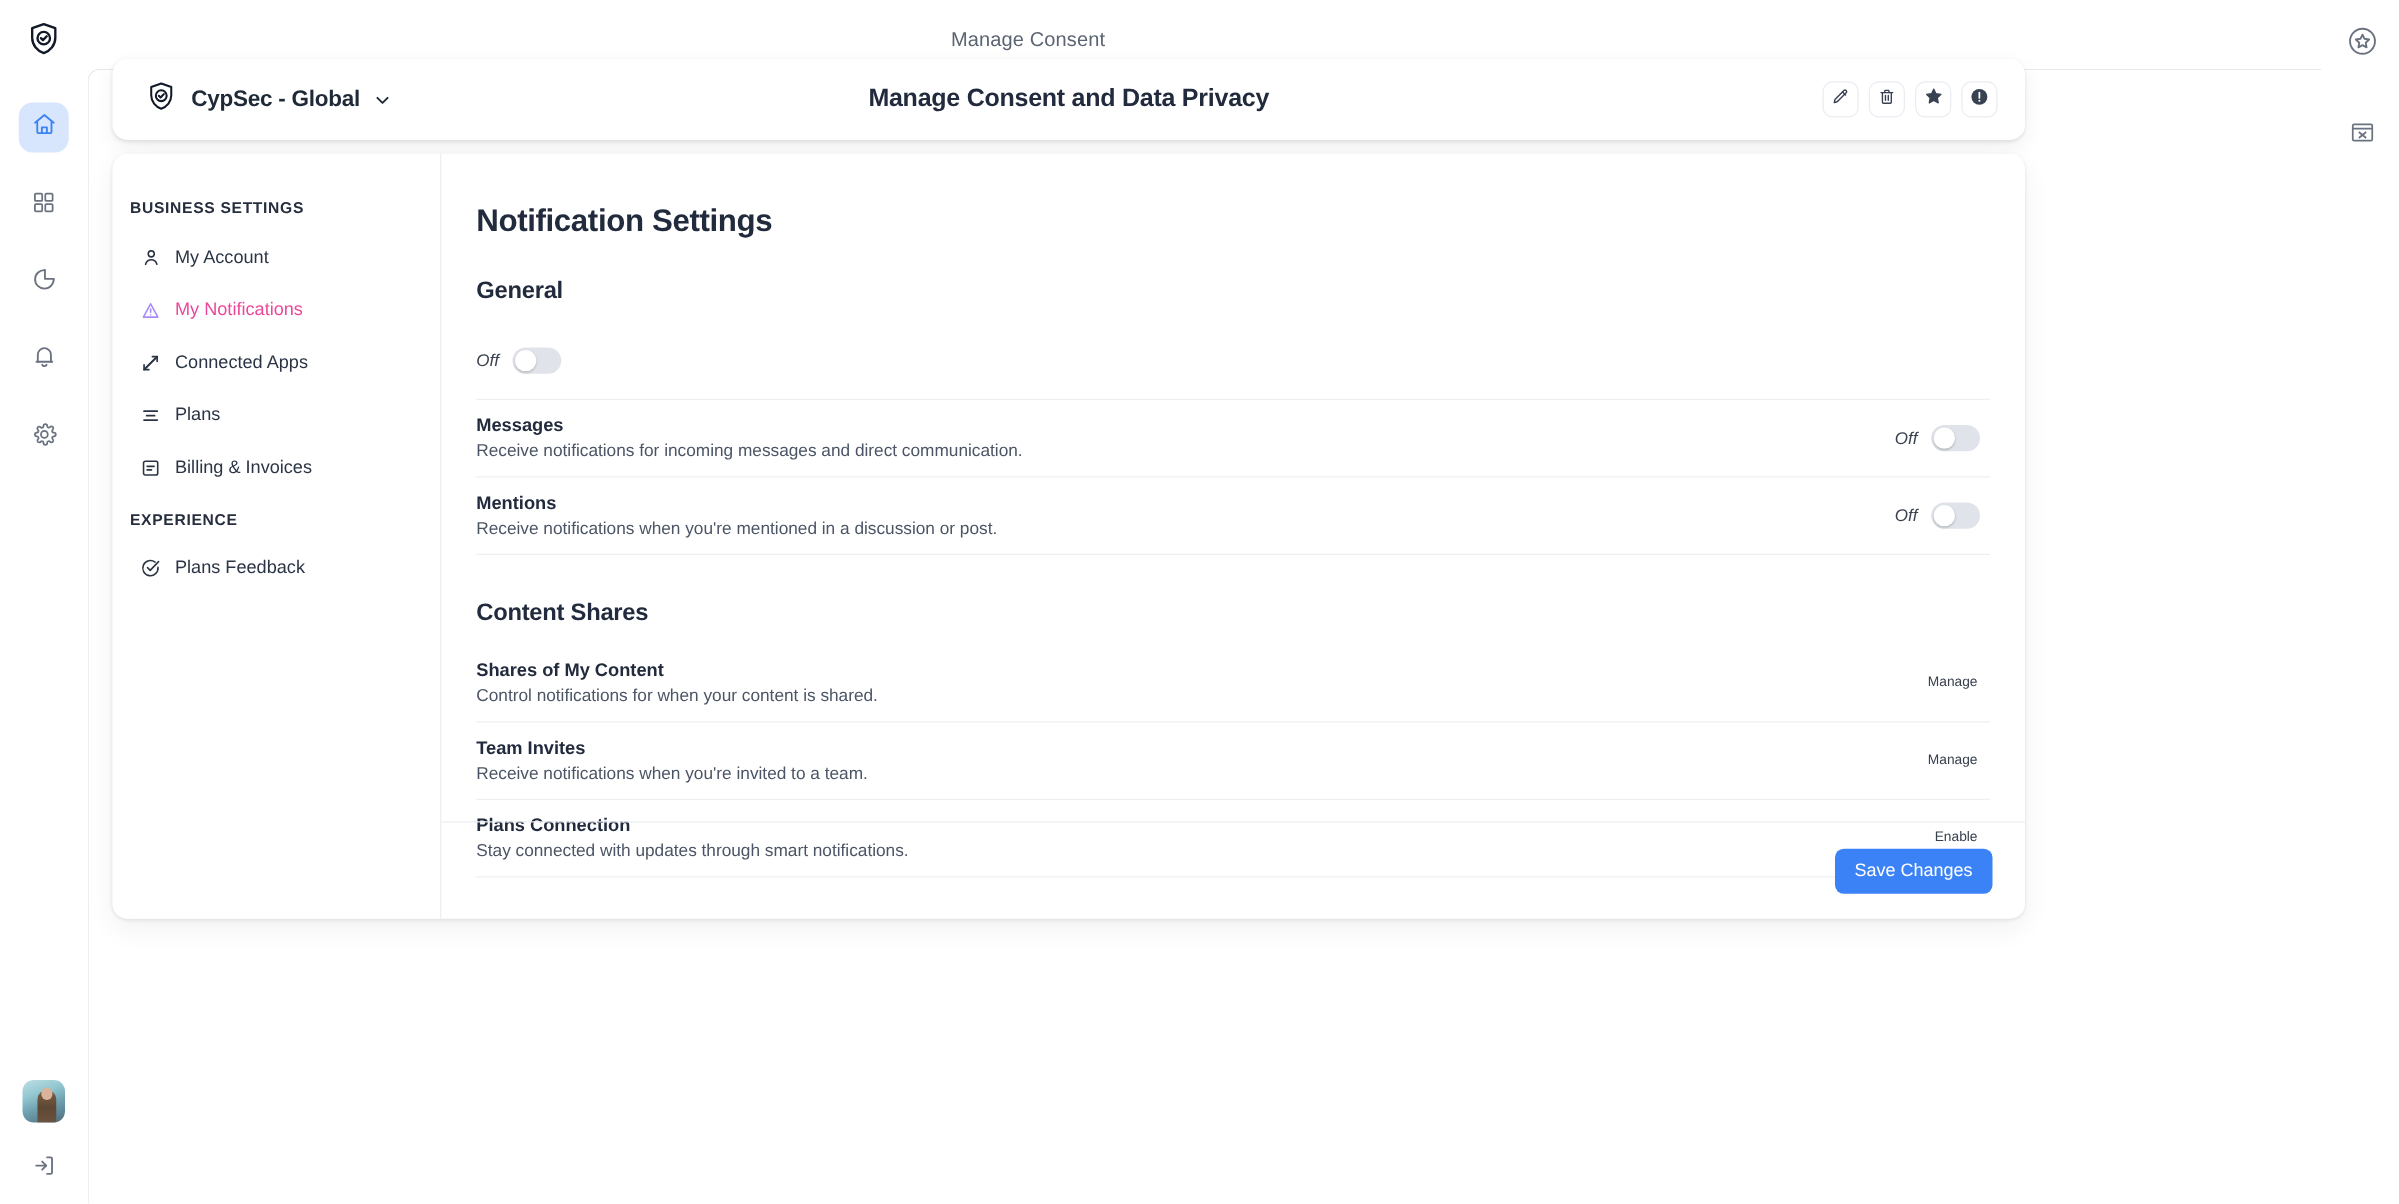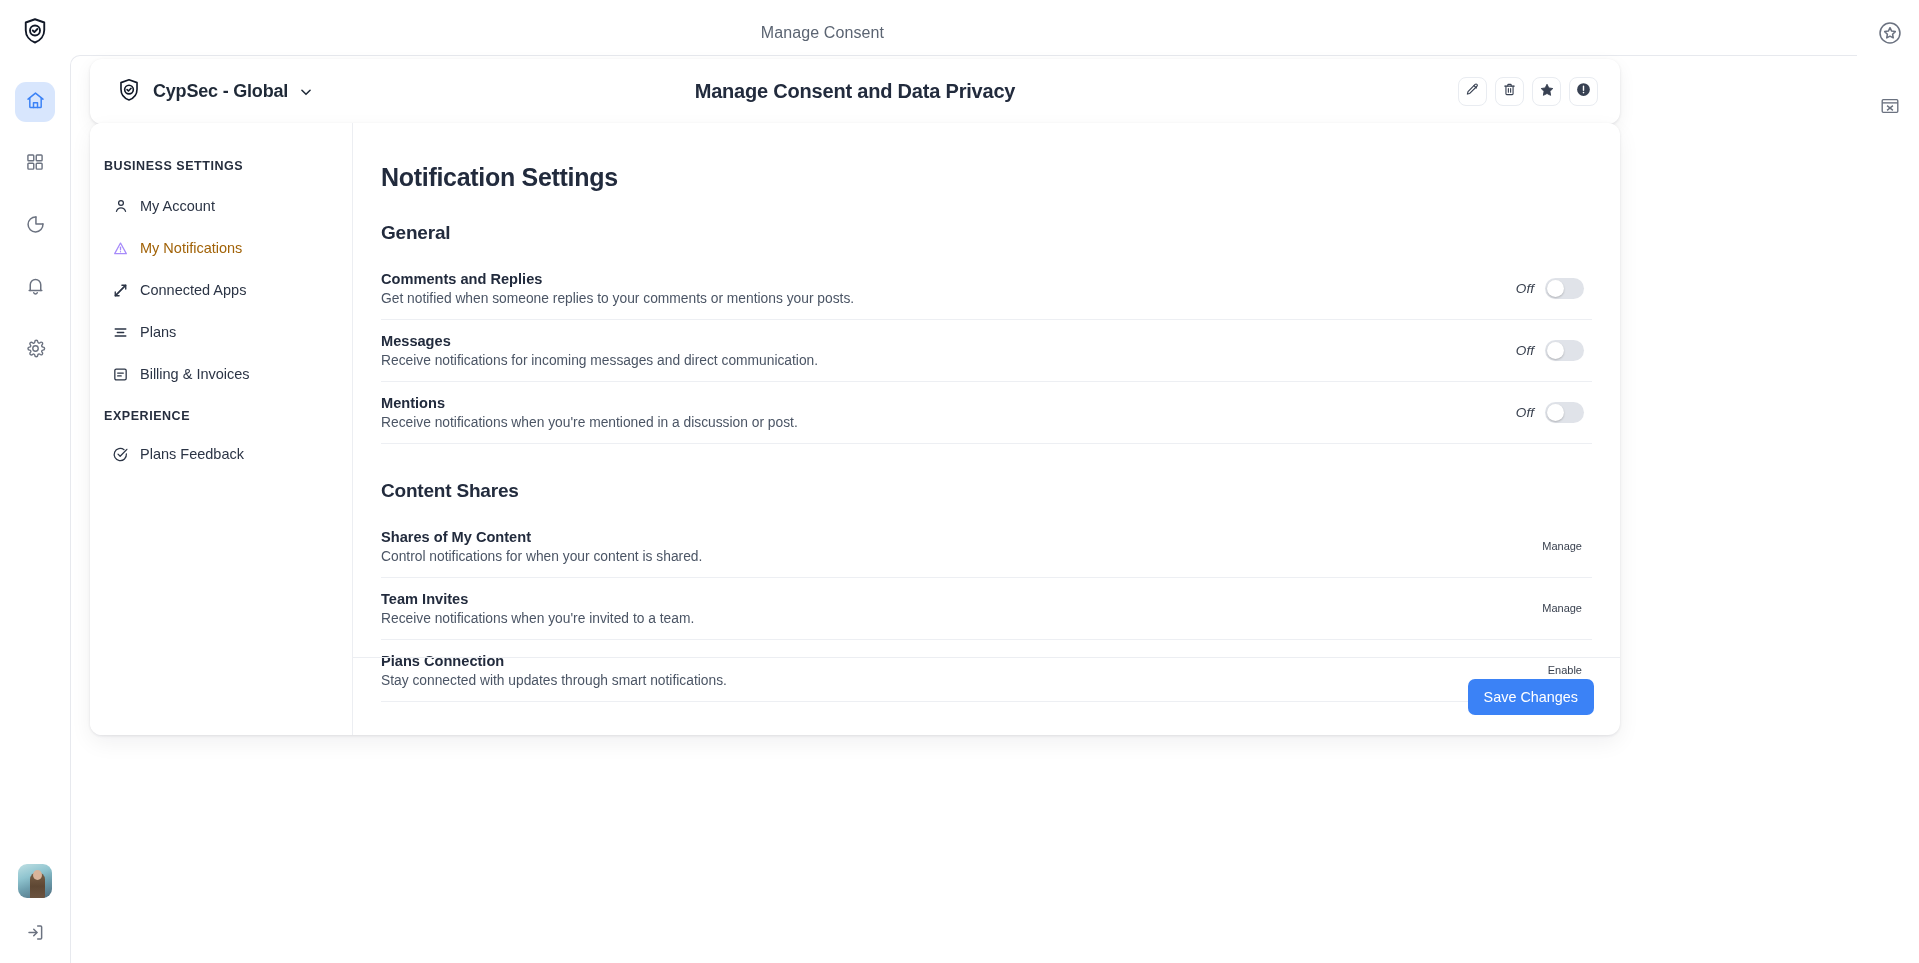--- a/index.html
+++ b/index.html
@@ -70,21 +70,21 @@
     position: absolute; left: 70px; top: 55px;
     width: 1787px; height: 908px;
     background: #ffffff;
     border-left: 1px solid #e7e9ee;
     border-top: 1px solid #e7e9ee;
     border-top-left-radius: 10px;
   }
 
   
   .header-card {
-    position: absolute; left: 90px; top: 59px;
+    position: absolute; left: 90px; top: 47px;
     width: 1530px; height: 65px;
     background: #ffffff; border-radius: 12px;
     box-shadow: 0 1px 3px rgba(17,24,39,.10), 0 6px 18px rgba(17,24,39,.06);
     display: flex; align-items: center;
   }
   .org {
     display: flex; align-items: center; gap: 11px;
     margin-left: 26px; cursor: pointer;
   }
   .org-name {
@@ -124,21 +124,21 @@
     font-size: 12.5px; font-weight: 700; color: #262e3e;
     letter-spacing: .55px; padding: 0 0 0 14px; margin-bottom: 12px;
   }
   .side-group.second { margin-top: 14px; margin-bottom: 10px; }
   .side-item {
     display: flex; align-items: center; gap: 11px;
     height: 42px; padding-left: 22px; cursor: pointer;
     font-size: 14.5px; color: #2b3445;
   }
   .side-item .si-icon { display:flex; width:17px; height:17px; align-items:center; justify-content:center; color:#2b3445; }
-  .side-item.active { color: #a16207; }
+  .side-item.active { color: #ec4899; }
   .side-item.active .si-icon { color: #a78bfa; }
 
   
   .main { flex: 1; position: relative; }
   .main-inner { padding: 40px 28px 0 28px; }
   .h1 {
     font-size: 25px; font-weight: 700; color: #222b3d;
     letter-spacing: -.3px; margin-bottom: 30px;
   }
   .h2 {
@@ -403,24 +403,20 @@
     </div>
   </div>
 
   <div class="main">
     <div class="main-inner">
       <div class="h1">Notification Settings</div>
 
       <div class="h2">General</div>
 
       <div class="row">
-        <div class="row-text">
-          <div class="row-title">Comments and Replies</div>
-          <div class="row-desc">Get notified when someone replies to your comments or mentions your posts.</div>
-        </div>
         <div class="row-right">
           <span class="toggle-label">Off</span>
           <div class="switch">
               <div class="knob"></div>
             </div>
         </div>
       </div>
 
       <div class="row">
         <div class="row-text">

